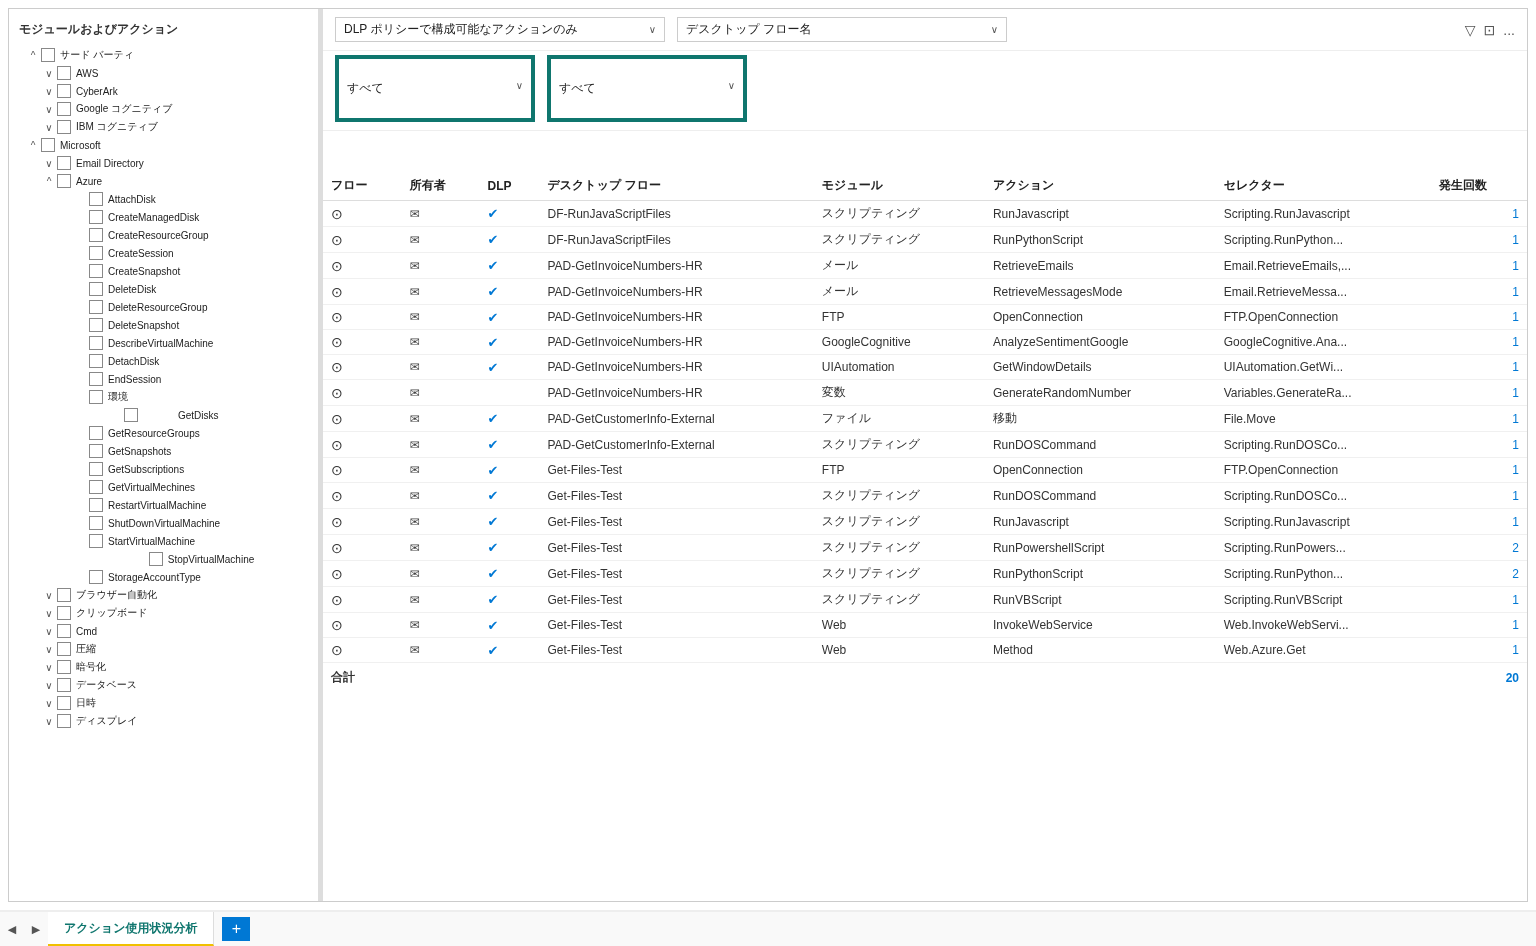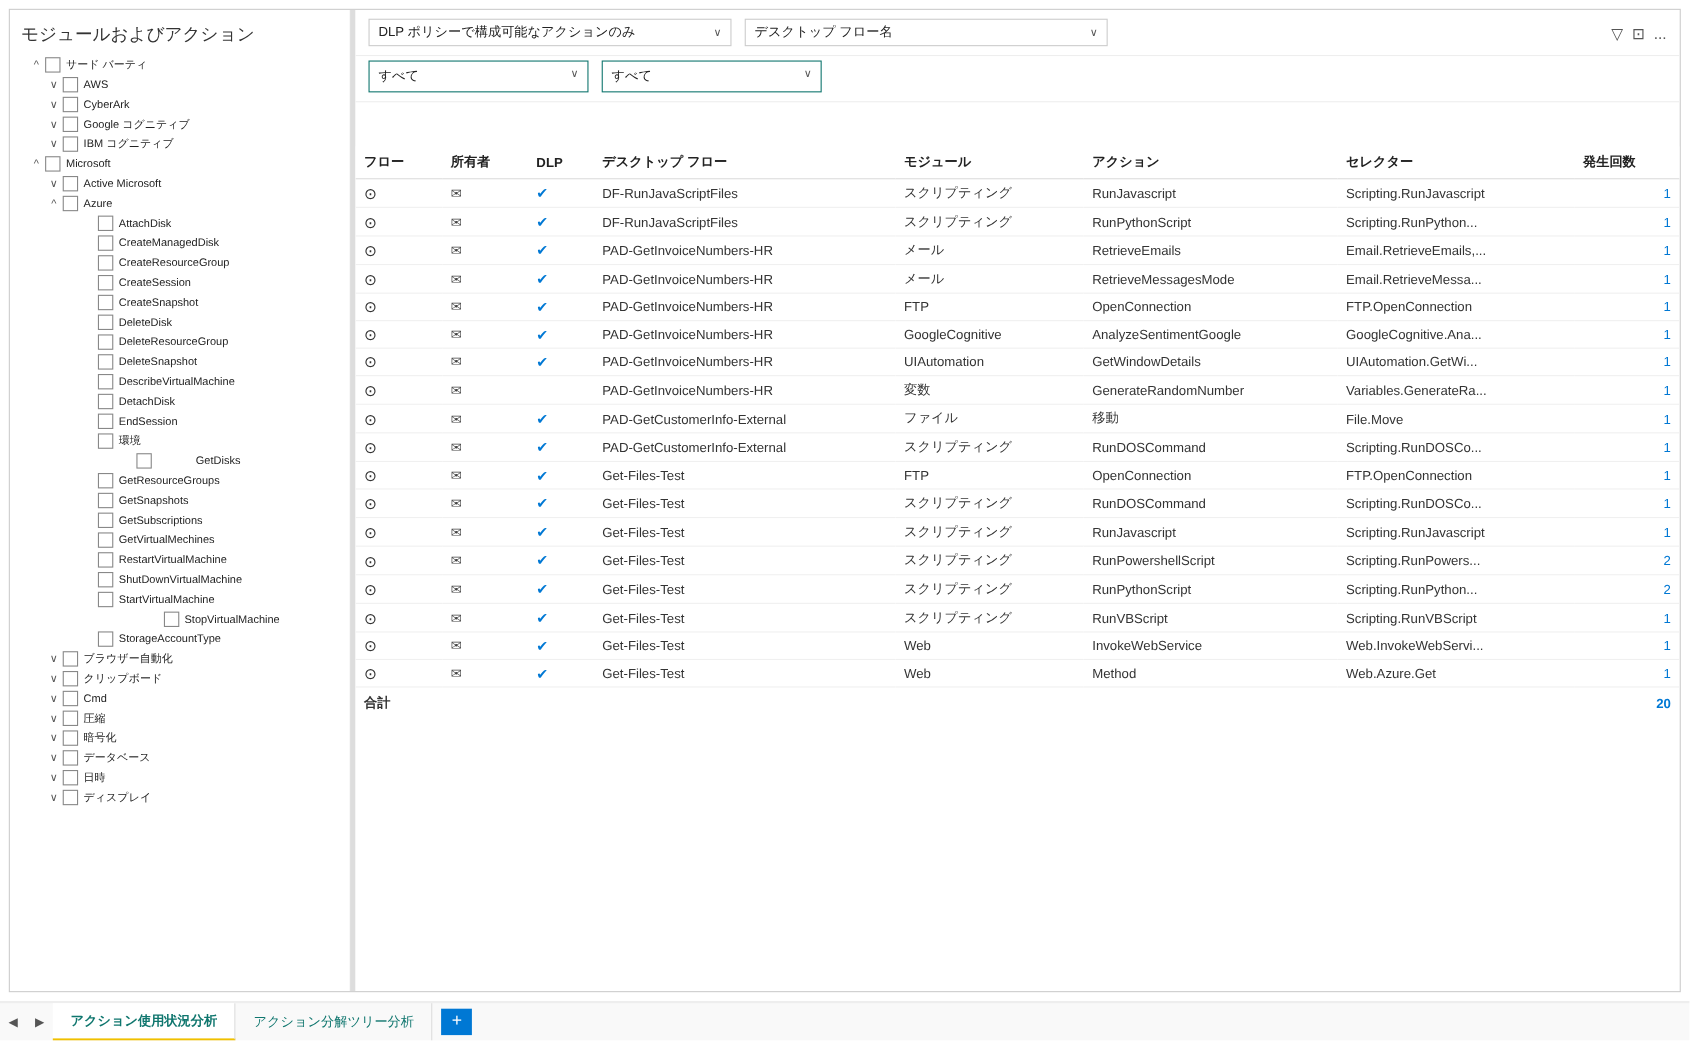--- a/index.html
+++ b/index.html
@@ -28,22 +28,22 @@
       width: 310px;
       min-width: 310px;
       border-right: 1px solid #ddd;
       overflow-y: auto;
       padding: 8px 0;
       font-size: 12px;
     }
 
     .sidebar-header {
       padding: 4px 10px 8px 10px;
-      font-weight: 400;
-      font-size: 16px;
+      font-weight: 700;
+      font-size: 12px;
       color: #333;
     }
 
     .tree-item {
       display: flex;
       align-items: center;
       padding: 2px 4px 2px 0;
       cursor: pointer;
       white-space: nowrap;
       user-select: none;
@@ -116,22 +116,22 @@
       display: flex;
       align-items: center;
       padding: 4px 12px 8px 12px;
       gap: 12px;
       border-bottom: 1px solid #eee;
     }
 
     .filter-select-sm {
       display: flex;
       align-items: flex-start;
-      border: 1px solid #0f766e;
-      padding: 5px 8px;
+      border: 4px solid #0f766e;
+      padding: 21px 8px;
       min-width: 200px;
       cursor: pointer;
       background: #fff;
       font-size: 12px;
     }
     .filter-select-sm span.arrow {
       margin-left: auto;
       font-size: 10px;
       color: #555;
     }
@@ -293,21 +293,21 @@
           <span class="tree-label">IBM コグニティブ</span>
         </div>
         <div class="tree-item" style="padding-left: 16px;">
           <span class="tree-toggle">^</span>
           <span class="tree-checkbox"></span>
           <span class="tree-label">Microsoft</span>
         </div>
         <div class="tree-item" style="padding-left: 32px;">
           <span class="tree-toggle">∨</span>
           <span class="tree-checkbox"></span>
-          <span class="tree-label">Active Microsoft</span>
+          <span class="tree-label">Email Directory</span>
         </div>
         <div class="tree-item" style="padding-left: 32px;">
           <span class="tree-toggle">^</span>
           <span class="tree-checkbox"></span>
           <span class="tree-label">Azure</span>
         </div>
         <div class="tree-item" style="padding-left: 64px;">
           <span class="tree-toggle"></span>
           <span class="tree-checkbox"></span>
           <span class="tree-label">AttachDisk</span>
@@ -700,16 +700,15 @@
       </table>
     </div>
   </div>
 </div>
 
 <div class="bottom-bar">
   <span class="nav-arrow">◀</span>
   <span class="nav-arrow">▶</span>
   <div id="tabs-container" style="display:flex;height:100%;">
       <div class="tab-item active">アクション使用状況分析</div>
-      <div class="tab-item">アクション分解ツリー分析</div>
     </div>
   <div class="tab-add">+</div>
 </div>
 
 </body></html>

